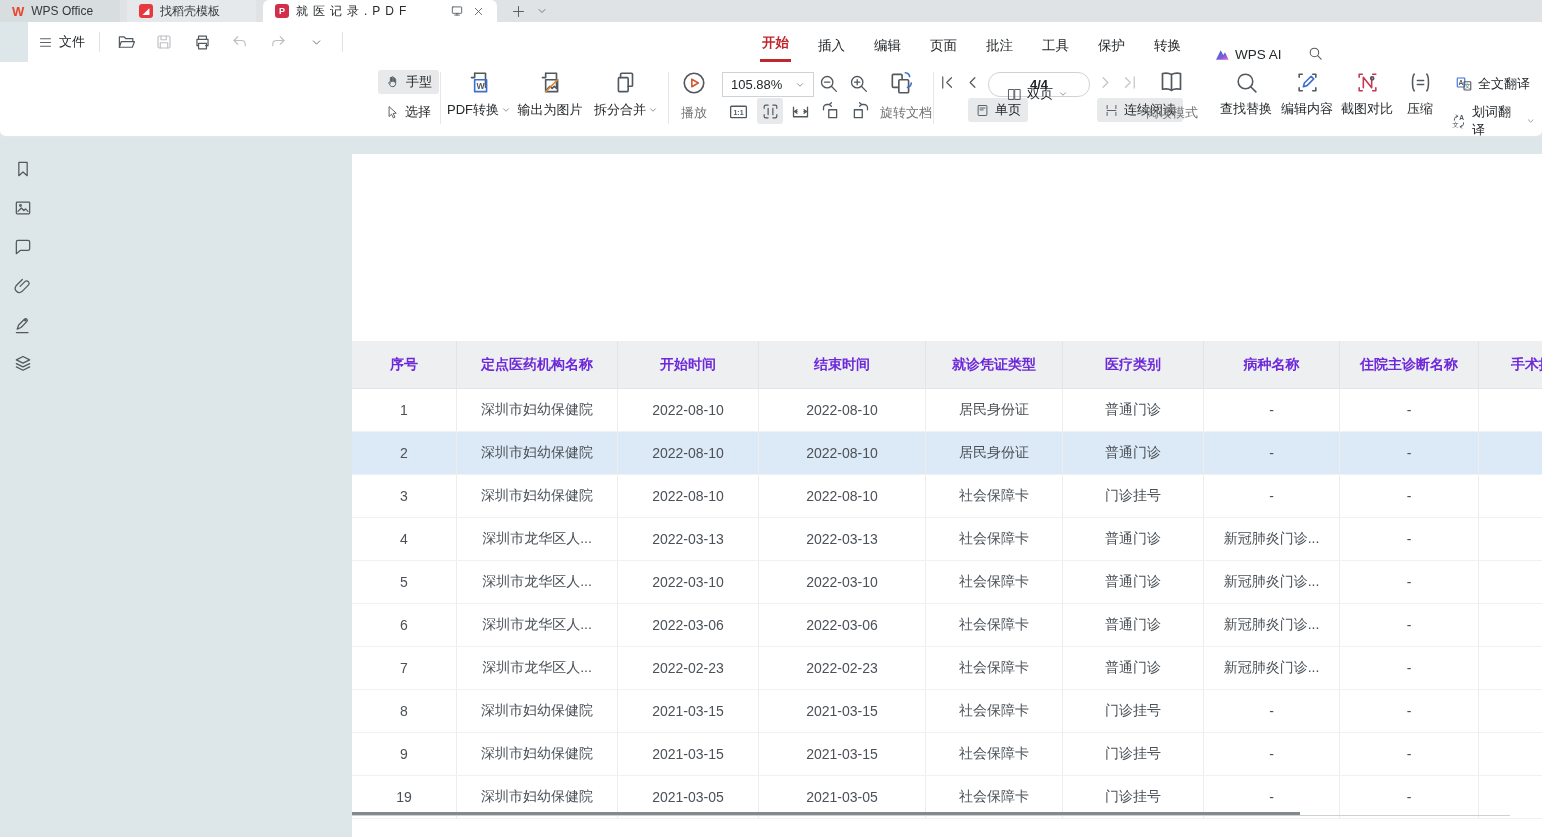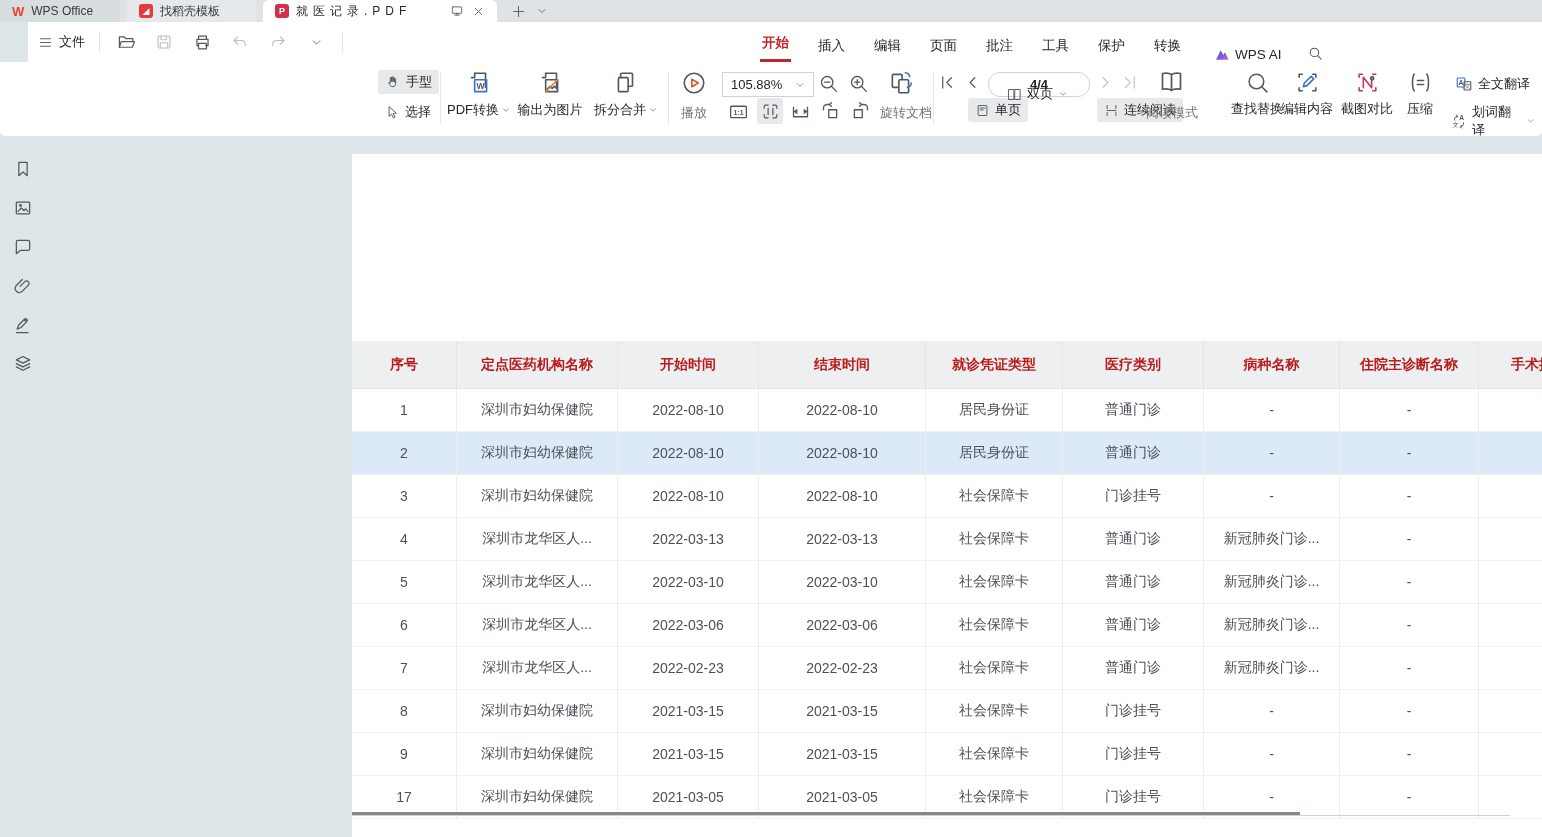--- a/index.html
+++ b/index.html
@@ -44,21 +44,21 @@
   .tbsep{position:absolute;top:10px;width:1px;height:52px;background:#e7e7e7;}
   .ilab{font-size:13px;color:#737373;}
 
   
   .sidebar{position:absolute;left:0;top:136px;width:46px;height:701px;display:flex;flex-direction:column;align-items:center;padding-top:22px;gap:17px;}
   .sb-ic{width:22px;height:22px;display:flex;align-items:center;justify-content:center;}
 
   
   .page{position:absolute;left:352px;top:154px;width:1190px;height:683px;background:#ffffff;overflow:hidden;}
   table.doc{border-collapse:collapse;table-layout:fixed;position:absolute;left:0;top:187px;width:1195px;font-size:14px;}
-  table.doc th{background:#edeff1;font-weight:bold;color:#b91c1c;height:47px;border-right:1px solid #e2e4e6;border-bottom:1px solid #e2e4e6;text-align:center;padding:0 4px;overflow:hidden;white-space:nowrap;}
+  table.doc th{background:#edeff1;font-weight:bold;color:#6d28d9;height:47px;border-right:1px solid #e2e4e6;border-bottom:1px solid #e2e4e6;text-align:center;padding:0 4px;overflow:hidden;white-space:nowrap;}
   table.doc td{color:#4b5157;height:42px;border-right:1px solid #ededee;border-bottom:1px solid #f0f1f2;text-align:center;padding:0 4px;overflow:hidden;white-space:nowrap;}
   table.doc th:last-child,table.doc td:last-child{border-right:none;}
   table.doc tr.hl td{background:#dce9f7;}
   .hscroll-dark{position:absolute;left:0;top:658px;width:948px;height:3px;background:#86898c;}
   .hscroll-light{position:absolute;left:0;top:661px;width:1158px;height:1px;background:#ccd1d4;}
 
   svg.ic{fill:none;stroke:#51585e;stroke-width:1.5;stroke-linecap:round;stroke-linejoin:round;}
   svg.ic text{stroke:none;fill:#51585e;font-family:"Liberation Sans",sans-serif;}
   .gray{opacity:.35;}
 </style>
@@ -356,21 +356,21 @@
     <div class="tb-abs" style="left:1062px;top:36px;padding-left:35px;">
       <div class="smallbtn pill">
         <svg class="ic" width="15" height="15" viewBox="0 0 24 24">
             <path d="M5 4v5M5 12h14M19 4v5M5 20v-5M19 20v-5"></path>
           </svg>
         <span>连续阅读</span>
       </div>
     </div>
     <div class="tb-abs ilab" style="left:1146px;top:42px;">阅读模式</div>
 
-    <div class="bigbtn" style="left:1216px;top:8px;width:60px;margin-left:11px;">
+    <div class="bigbtn" style="left:1216px;top:8px;width:60px;">
       <svg class="ic" width="25" height="25" viewBox="0 0 24 24">
           <circle cx="11" cy="11" r="7"></circle>
           <path d="M16.5 16.5L21 21"></path>
         </svg>
       <span class="lab">
           <span>查找替换</span>
         </span>
     </div>
     <div class="bigbtn" style="left:1277px;top:8px;width:60px;">
       <svg class="ic" width="25" height="25" viewBox="0 0 24 24">
@@ -575,21 +575,21 @@
             <td>深圳市妇幼保健院</td>
             <td>2021-03-15</td>
             <td>2021-03-15</td>
             <td>社会保障卡</td>
             <td>门诊挂号</td>
             <td>-</td>
             <td>-</td>
             <td>-</td>
           </tr>
           <tr>
-            <td>17</td>
+            <td>19</td>
             <td>深圳市妇幼保健院</td>
             <td>2021-03-05</td>
             <td>2021-03-05</td>
             <td>社会保障卡</td>
             <td>门诊挂号</td>
             <td>-</td>
             <td>-</td>
             <td>-</td>
           </tr>
         </tbody>

